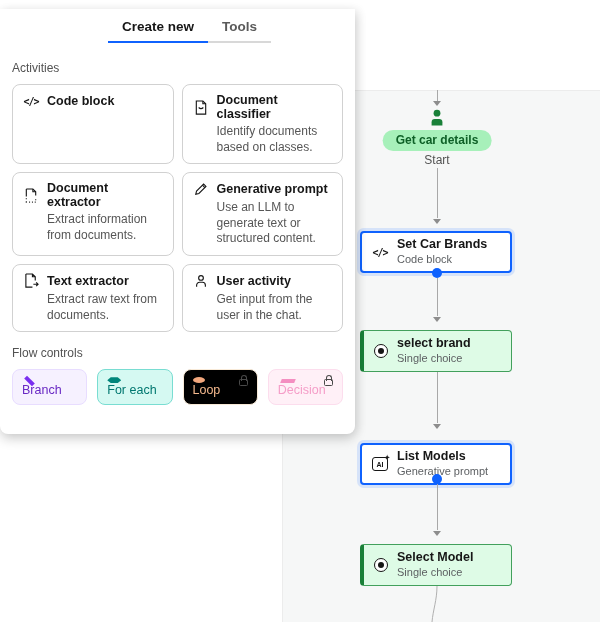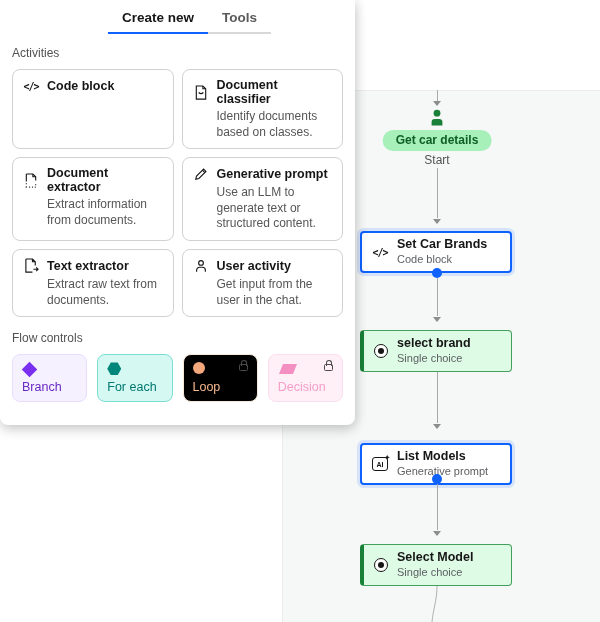--- a/index.html
+++ b/index.html
@@ -38,51 +38,51 @@
     display:inline-flex; align-items:center; justify-content:center; flex:0 0 auto; background:#fff; }
   .radio-icon i { width:6px; height:6px; background:#161616; border-radius:50%; }
   .ai-icon { width:16px; height:14px; border:1.2px solid #161616; border-radius:3px;
     font-size:7px; font-weight:bold; display:inline-flex; align-items:center;
     justify-content:center; flex:0 0 auto; position:relative; background:#fff; }
   .ai-icon em { position:absolute; top:-4px; right:-3px; font-style:normal; font-size:7px; }
 
   .bottom-curve { position:absolute; left:425px; top:586px; }
 
   
-  .panel { position:absolute; left:0; top:0; width:355px; height:425px; background:#ffffff;
+  .panel { position:absolute; left:0; top:9px; width:355px; height:425px; background:#ffffff;
     border-radius:0 0 8px 8px;
     box-shadow:0 5px 12px rgba(0,0,0,0.18), 4px 0 10px rgba(0,0,0,0.06); }
   .tabs { display:flex; padding-left:108px; }
   .tab { padding:10px 14px 7px; font-size:13.5px; border-bottom:2px solid transparent;
     cursor:pointer; }
   .tab.active { font-weight:bold; color:#161616; border-bottom-color:#0f62fe; }
   .tab.inactive { color:#5a5a5a; border-bottom-color:#d8d8d8;font-weight:bold; }
-  .panel-body { padding:10px 12px 0; }
+  .panel-body { padding:16px 12px 0; }
   .section-label { font-size:12px; color:#525252; margin:2px 0 9px; }
   .grid { display:grid; grid-template-columns:1fr 1fr; gap:8px; margin-bottom:14px; }
   .card { position:relative; border:1px solid #d1d1d1; border-radius:8px;
     padding:8px 10px; background:#fff; min-height:58px; }
   .card-head { display:flex; align-items:center; gap:8px; }
   .card-icon { width:16px; height:16px; flex:0 0 auto; display:inline-flex;
     align-items:center; justify-content:center; color:#161616; }
   .card-title { font-size:12.5px; font-weight:bold; }
   .card-desc { margin:3px 0 0 24px; font-size:12px; line-height:1.3; color:#565656; }
   .card.disabled { background:#f4f4f4; border-color:#f4f4f4; }
   .card.disabled .card-title, .card.disabled .card-desc,
   .card.disabled .card-icon { color:#c6c6c6; }
 
   .lock { position:absolute; top:11px; right:11px; width:9px; height:7px;
     border:1.4px solid #4a4a4a; border-radius:1.5px; }
   .lock:before { content:''; position:absolute; top:-5px; left:1px; width:4px;
     height:5px; border:1.4px solid #4a4a4a; border-bottom:none;
     border-radius:3px 3px 0 0; }
 
   .fc-row { display:flex; gap:10px; }
-  .fc-tile { position:relative; width:76px; height:48px; border-radius:8px;
-    padding:7px 9px; display:flex; flex-direction:column; justify-content:space-between; }
+  .fc-tile { position:relative; width:76px; height:36px; border-radius:8px;
+    padding:7px 9px; display:flex; flex-direction:column; justify-content:center; }
   .fc-label { font-size:12.5px; }
   .tile-branch { background:#f6f1ff; border:1px solid #e8ddff; }
   .tile-branch .fc-label { color:#6929c4; }
   .tile-foreach { background:#d5f9f2; border:1px solid #79ddd2; }
   .tile-foreach .fc-label { color:#00776f; }
   .tile-loop { background:#000000; border:1px solid #f8ead8; }
   .tile-loop .fc-label { color:#f5b98e; }
   .tile-parallel { background:#fff0f7; border:1px solid #fcdded; }
   .tile-parallel .fc-label { color:#f59dc8; }
   .shape-diamond { width:11px; height:11px; background:#7a2ff0; transform:rotate(45deg); margin:2px 0 0 2px; }

